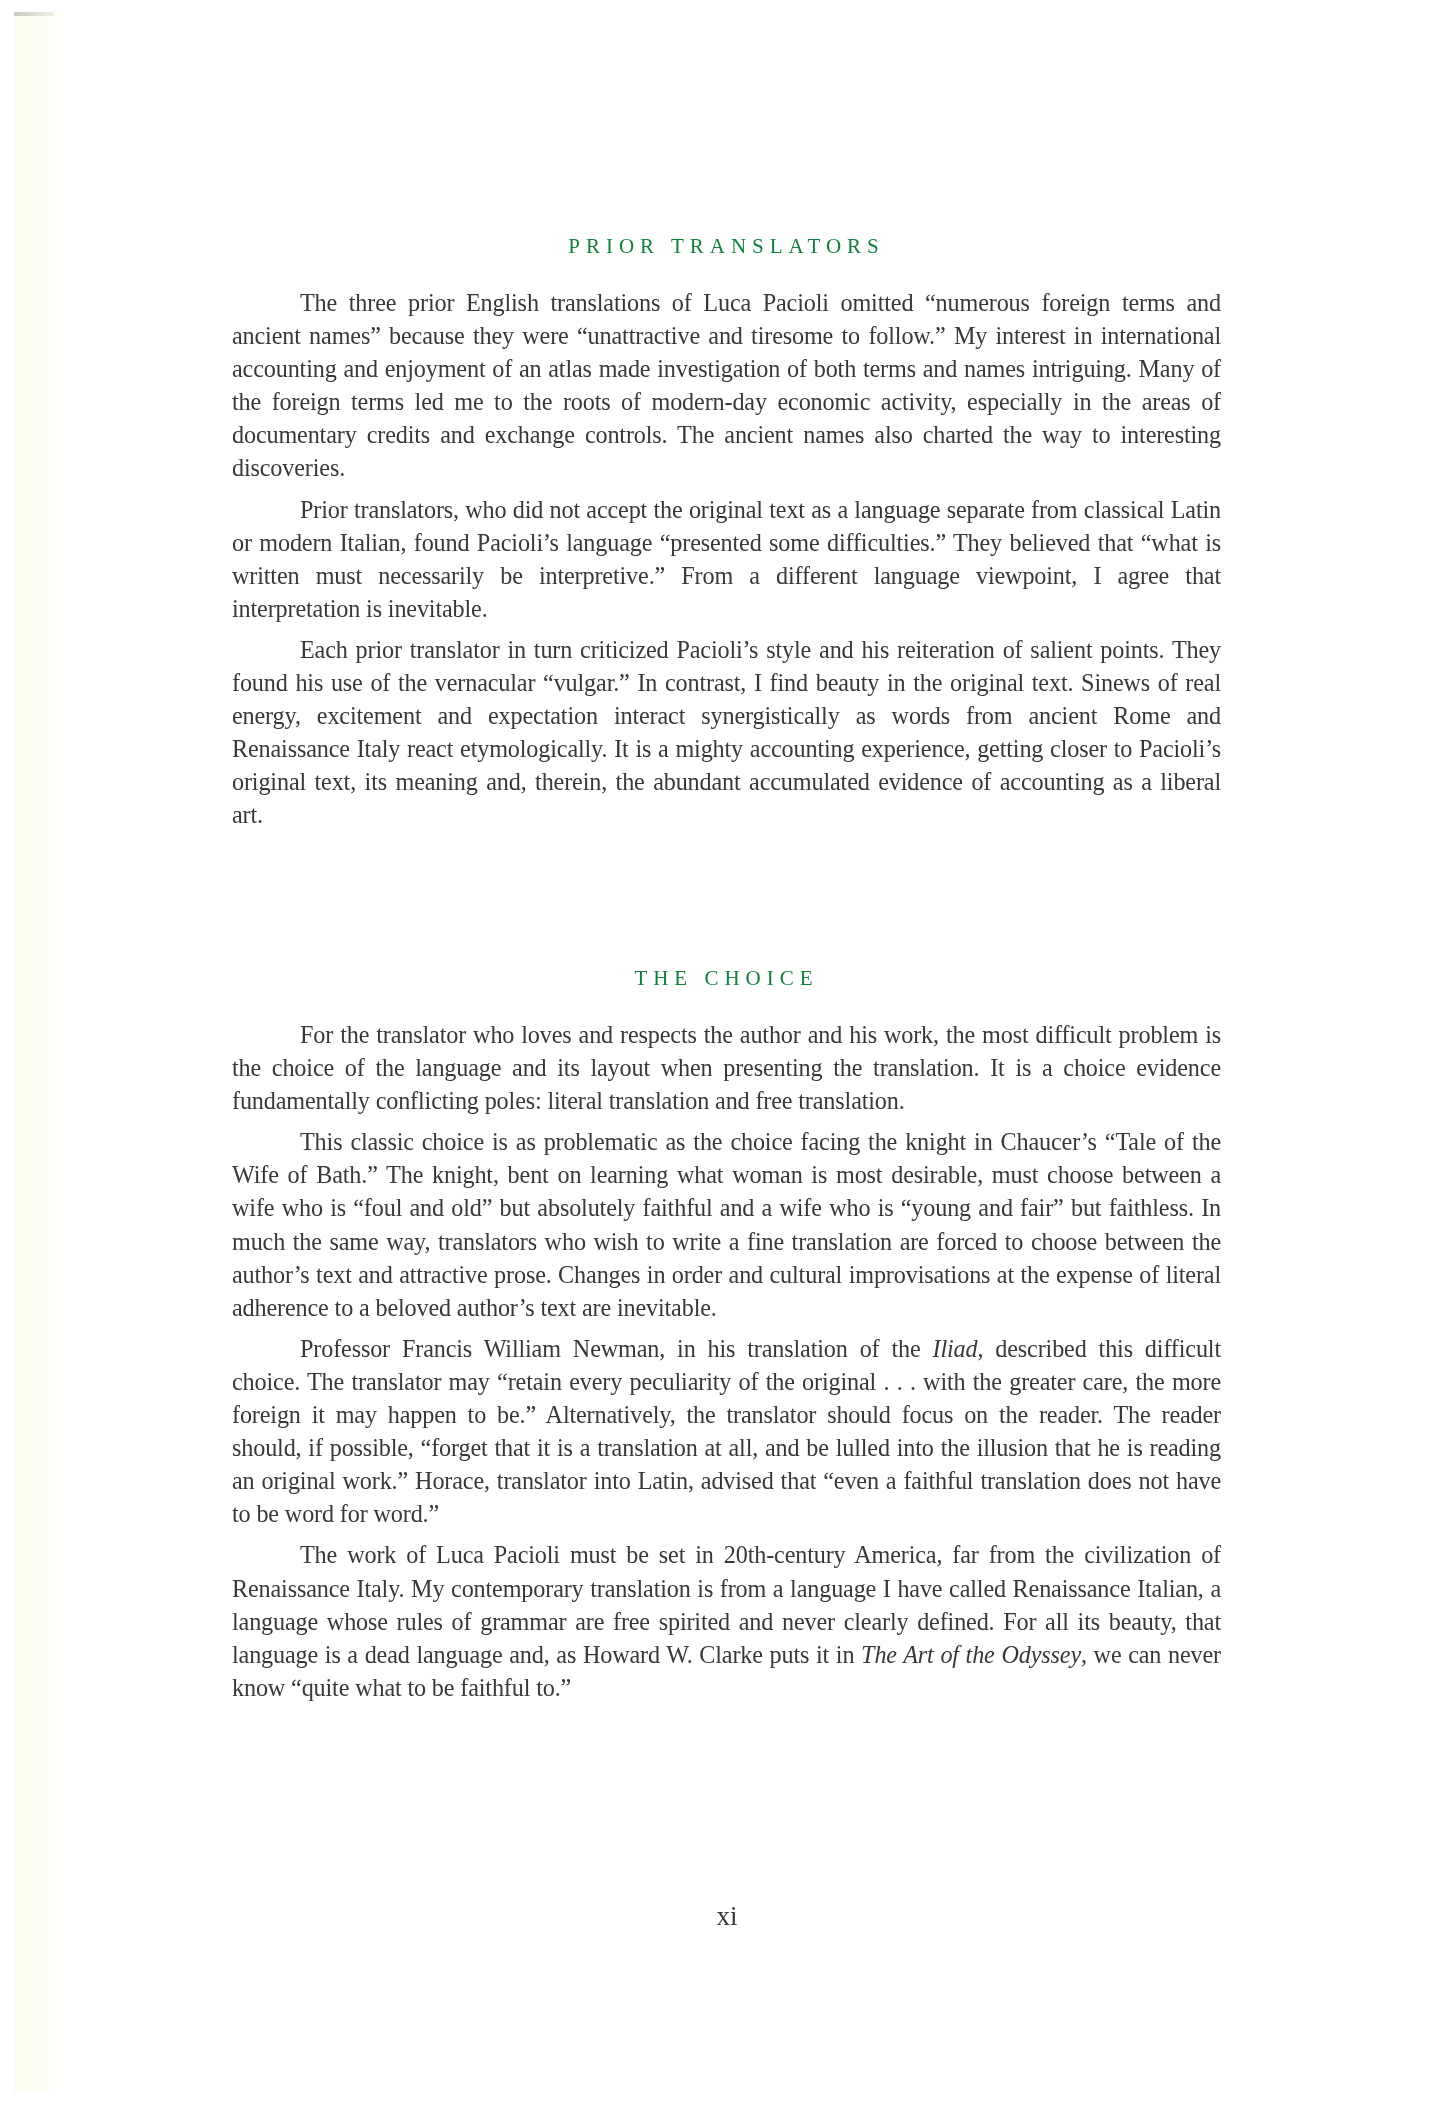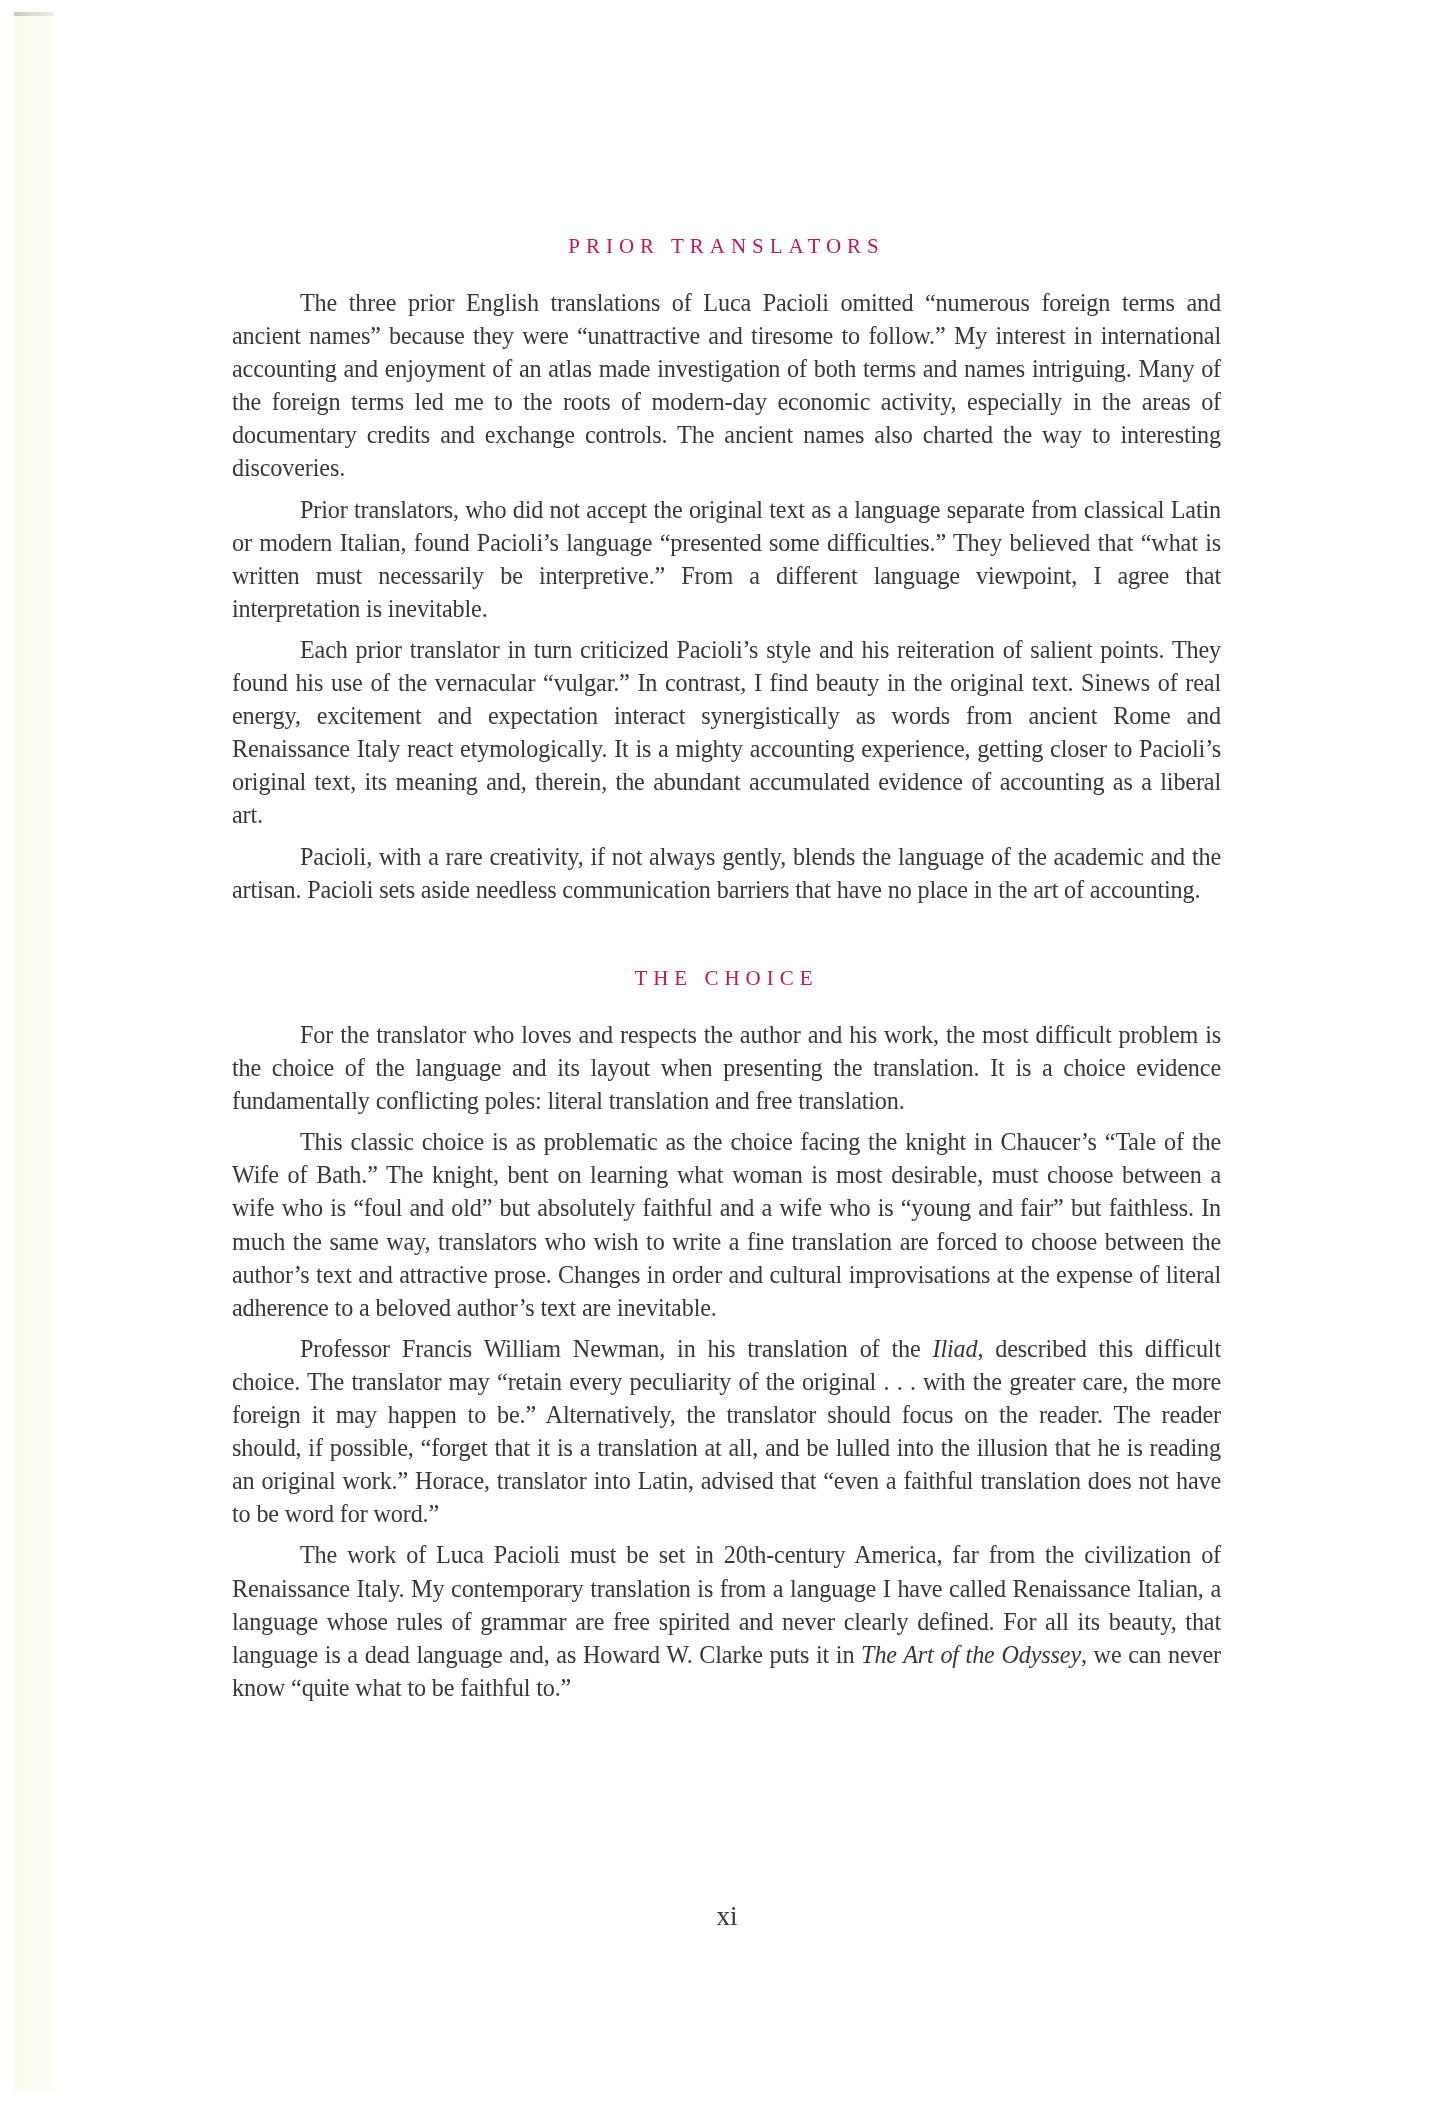--- a/index.html
+++ b/index.html
@@ -34,21 +34,21 @@
     .content {
       position: absolute;
       left: 224px;
       top: 0;
       width: 1005px;
     }
     .section-heading {
       text-align: center;
       font-size: 21px;
       letter-spacing: 6px;
-      color: #be185d;
+      color: #15803d;
       font-weight: normal;
       margin: 0;
       position: absolute;
       left: 0;
       width: 1005px;
     }
     .section-heading.h1 { top: 234px; }
     .section-heading.h2 { top: 966px; }
     .body-block {
       position: absolute;
@@ -84,21 +84,20 @@
 <div class="corner-mark"></div>
 
 <div class="content">
 
   <h2 class="section-heading h1">PRIOR TRANSLATORS</h2>
 
   <div class="body-block b1">
     <p class="para">The three prior English translations of Luca Pacioli omitted “numerous foreign terms and ancient names” because they were “unattractive and tiresome to follow.” My interest in international accounting and enjoyment of an atlas made investigation of both terms and names intriguing. Many of the foreign terms led me to the roots of modern-day economic activity, especially in the areas of documentary credits and exchange controls. The ancient names also charted the way to interesting discoveries.</p>
     <p class="para">Prior translators, who did not accept the original text as a language separate from classical Latin or modern Italian, found Pacioli’s language “presented some difficulties.” They believed that “what is written must necessarily be interpretive.” From a different language viewpoint, I agree that interpretation is inevitable.</p>
     <p class="para">Each prior translator in turn criticized Pacioli’s style and his reiteration of salient points. They found his use of the vernacular “vulgar.” In contrast, I find beauty in the original text. Sinews of real energy, excitement and expectation interact synergistically as words from ancient Rome and Renaissance Italy react etymologically. It is a mighty accounting experience, getting closer to Pacioli’s original text, its meaning and, therein, the abundant accumulated evidence of accounting as a liberal art.</p>
-    <p class="para">Pacioli, with a rare creativity, if not always gently, blends the language of the academic and the artisan. Pacioli sets aside needless communication barriers that have no place in the art of accounting.</p>
   </div>
 
   <h2 class="section-heading h2">THE CHOICE</h2>
 
   <div class="body-block b2">
     <p class="para">For the translator who loves and respects the author and his work, the most difficult problem is the choice of the language and its layout when presenting the translation. It is a choice evidence fundamentally conflicting poles: literal translation and free translation.</p>
     <p class="para">This classic choice is as problematic as the choice facing the knight in Chaucer’s “Tale of the Wife of Bath.” The knight, bent on learning what woman is most desirable, must choose between a wife who is “foul and old” but absolutely faithful and a wife who is “young and fair” but faithless. In much the same way, translators who wish to write a fine translation are forced to choose between the author’s text and attractive prose. Changes in order and cultural improvisations at the expense of literal adherence to a beloved author’s text are inevitable.</p>
     <p class="para"><span>Professor Francis William Newman, in his translation of the </span><em>Iliad</em><span>, described this difficult choice. The translator may “retain every peculiarity of the original . . . with the greater care, the more foreign it may happen to be.” Alternatively, the translator should focus on the reader. The reader should, if possible, “forget that it is a translation at all, and be lulled into the illusion that he is reading an original work.” Horace, translator into Latin, advised that “even a faithful translation does not have to be word for word.”</span></p>
     <p class="para"><span>The work of Luca Pacioli must be set in 20th-century America, far from the civilization of Renaissance Italy. My contemporary translation is from a language I have called Renaissance Italian, a language whose rules of grammar are free spirited and never clearly defined. For all its beauty, that language is a dead language and, as Howard W. Clarke puts it in </span><em>The Art of the Odyssey</em><span>, we can never know “quite what to be faithful to.”</span></p>
   </div>

